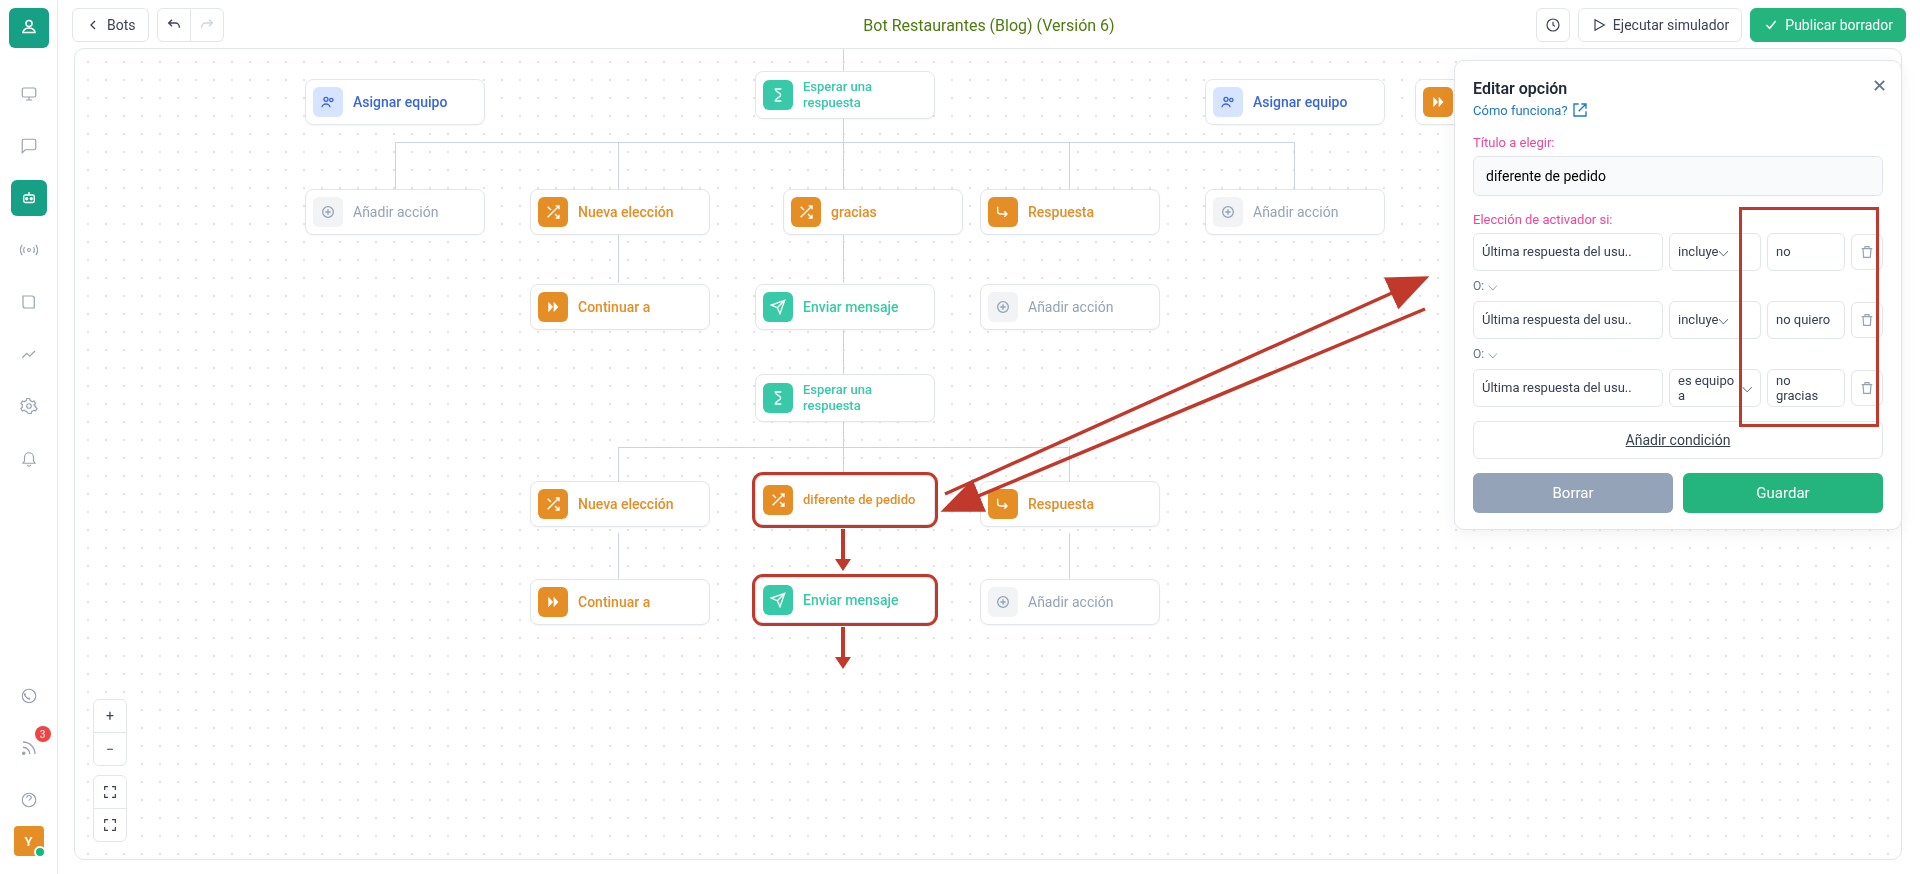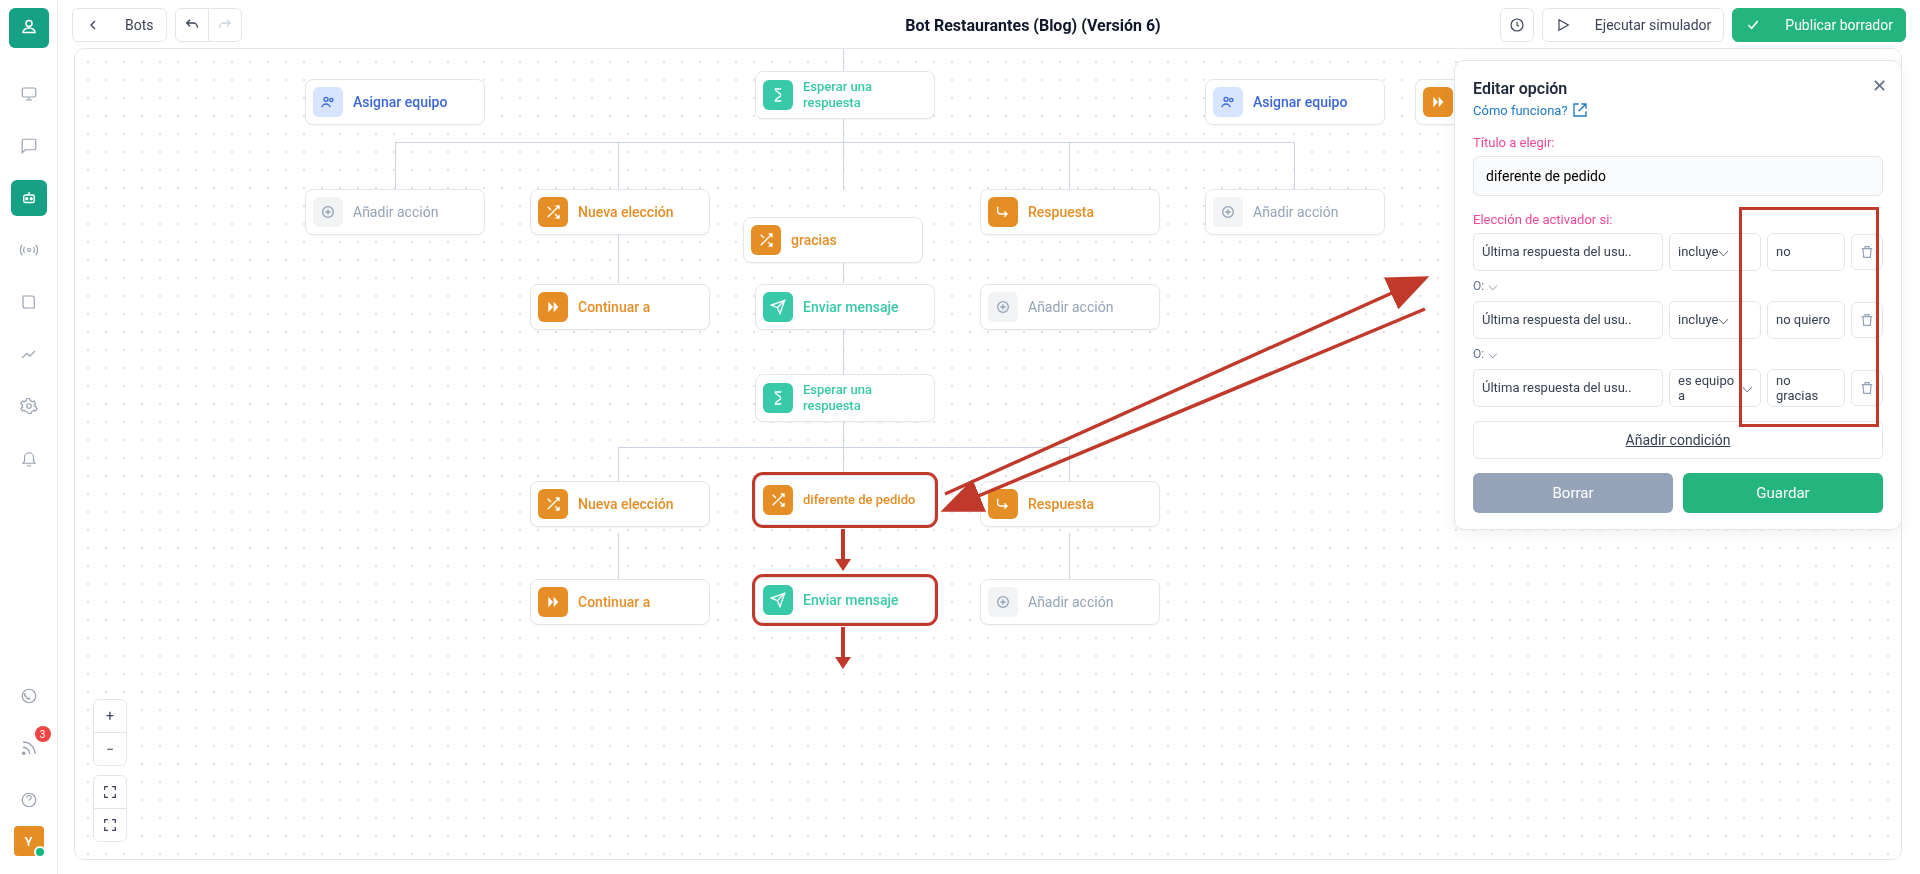--- a/index.html
+++ b/index.html
@@ -10,26 +10,26 @@
 .sidebar .logo { width: 40px; height: 40px; background: #16a085; border-radius: 6px; display:flex; align-items:center; justify-content:center; margin-bottom: 20px; }
 .sidebar .nav-item { width: 36px; height: 36px; display: flex; align-items:center; justify-content:center; margin: 8px 0; border-radius: 6px; color: #9aa3af; position: relative; }
 .sidebar .nav-item.active { background: #16a085; color: #fff; }
 .sidebar .badge { position: absolute; top: -4px; right: -4px; background: #ef4444; color:#fff; border-radius: 50%; width: 16px; height: 16px; font-size: 10px; display:flex; align-items:center; justify-content:center; }
 .sidebar .spacer { flex-grow: 1; }
 .sidebar .avatar { width: 30px; height: 30px; background: #e58e26; border-radius: 4px; color:#fff; display:flex; align-items:center; justify-content:center; font-size: 13px; font-weight:600; margin-bottom: 18px; position:relative;}
 .sidebar .avatar::after{content:'';position:absolute;width:8px;height:8px;background:#10b981;border:2px solid #fff;border-radius:50%;bottom:-2px;right:-2px;}
 
 
 .topbar { position: absolute; left: 58px; right: 0; top: 0; height: 50px; display: flex; align-items: center; padding: 0 14px; border-bottom: 0; }
-.btn { border: 1px solid #e2e6ea; background: #fff; border-radius: 6px; height: 34px; padding: 0 12px; display: inline-flex; align-items: center; gap: 24px; font-size: 14px; color: #3c4257; cursor: pointer; }
+.btn { border: 1px solid #e2e6ea; background: #fff; border-radius: 6px; height: 34px; padding: 0 12px; display: inline-flex; align-items: center; gap: 6px; font-size: 14px; color: #3c4257; cursor: pointer; }
 .btn.icon-only { width: 34px; padding: 0; justify-content:center; }
 .btn-group { display: inline-flex; }
 .btn-group .btn.icon-only:first-child { border-radius: 6px 0 0 6px; }
 .btn-group .btn.icon-only:last-child { border-radius: 0 6px 6px 0; margin-left:-1px; }
-.topbar .title { position: absolute; left: 50%; transform: translateX(-50%); font-size: 16px; font-weight: 700; color: #0f172a; margin-left: 44px; }
+.topbar .title { position: absolute; left: 50%; transform: translateX(-50%); font-size: 16px; font-weight: 400; color: #4d7c0f; }
 .topbar .right { margin-left: auto; display:flex; gap: 8px; align-items:center; }
 .btn.primary { background: #24b47e; border-color: #24b47e; color:#fff; }
 
 
 .canvas-wrap { position: absolute; left: 74px; top: 48px; right: 18px; bottom: 14px; border: 1px solid #e2e6ea; border-radius: 10px; overflow:hidden; background: radial-gradient(circle, #e0e4e8 1px, transparent 1px); background-size: 18px 18px; background-position: 4px 4px; }
 
 
 .zoom { position: absolute; left: 18px; bottom: 18px; width: 34px; }
 .zoom .btn { width: 34px; height: 34px; padding:0; justify-content:center; margin-bottom:-1px; border-radius:0;}
 .zoom .btn:first-child { border-radius: 6px 6px 0 0;}
@@ -294,21 +294,21 @@
 
   <div class="node orange" style="left:455px; top:140px;">
       <span class="nicon">
         <svg class="ic" viewBox="0 0 24 24" fill="none" stroke="#fff" stroke-width="2">
           <path d="M16 3h5v5M4 20L21 3M21 16v5h-5M15 15l6 6M4 4l5 5"></path>
         </svg>
       </span>
       <span class="nlabel">Nueva elección</span>
     </div>
 
-  <div class="node orange" style="left:668px; top:140px;margin-top:28px;">
+  <div class="node orange" style="left:708px; top:140px;">
       <span class="nicon">
         <svg class="ic" viewBox="0 0 24 24" fill="none" stroke="#fff" stroke-width="2">
           <path d="M16 3h5v5M4 20L21 3M21 16v5h-5M15 15l6 6M4 4l5 5"></path>
         </svg>
       </span>
       <span class="nlabel">gracias</span>
     </div>
 
   <div class="node orange" style="left:905px; top:140px;">
       <span class="nicon">

